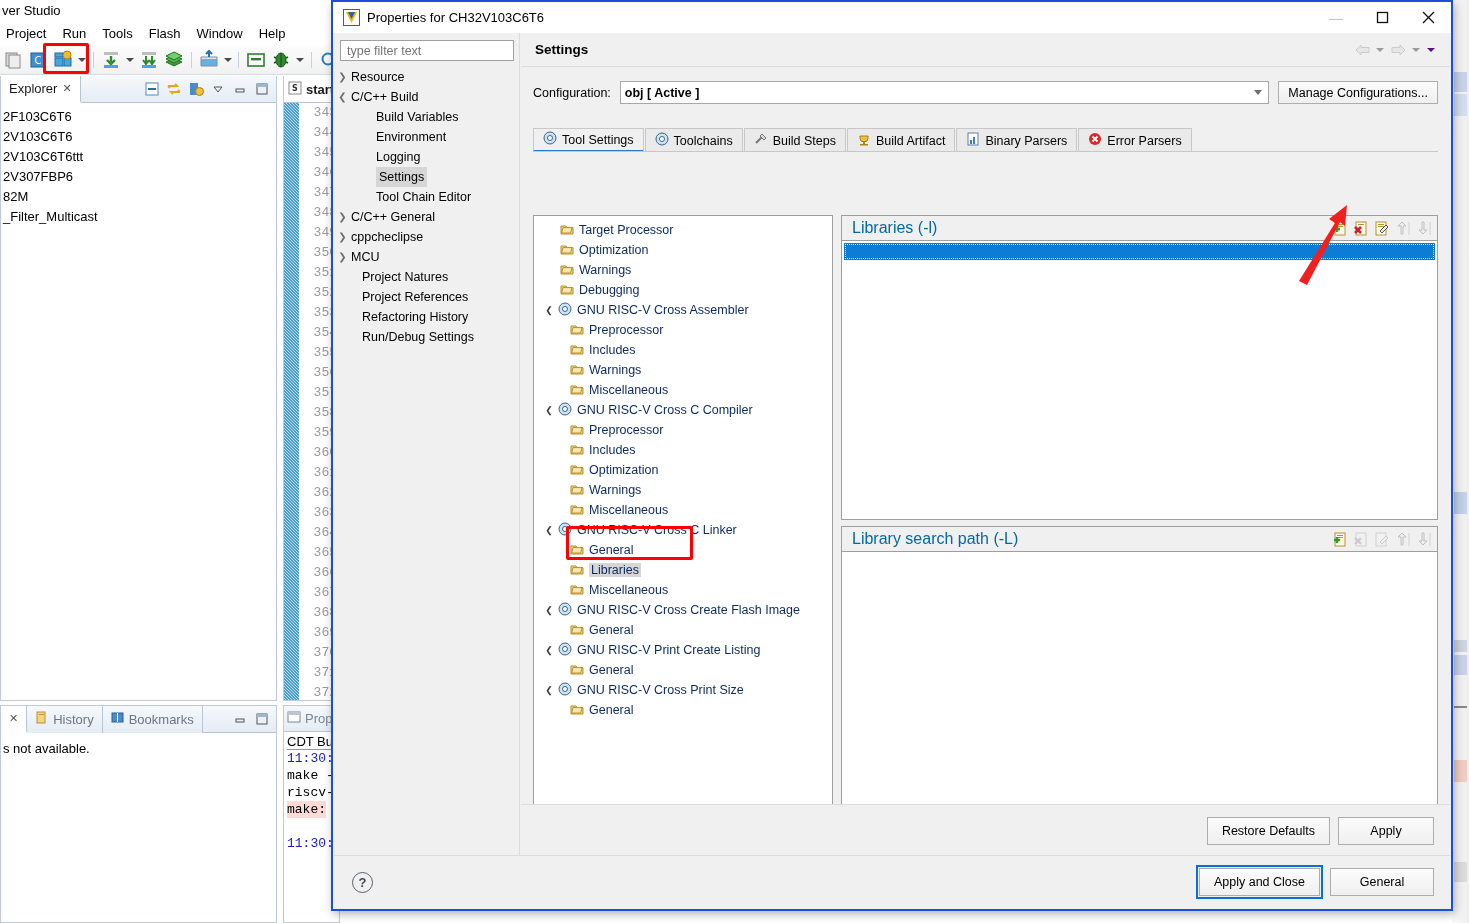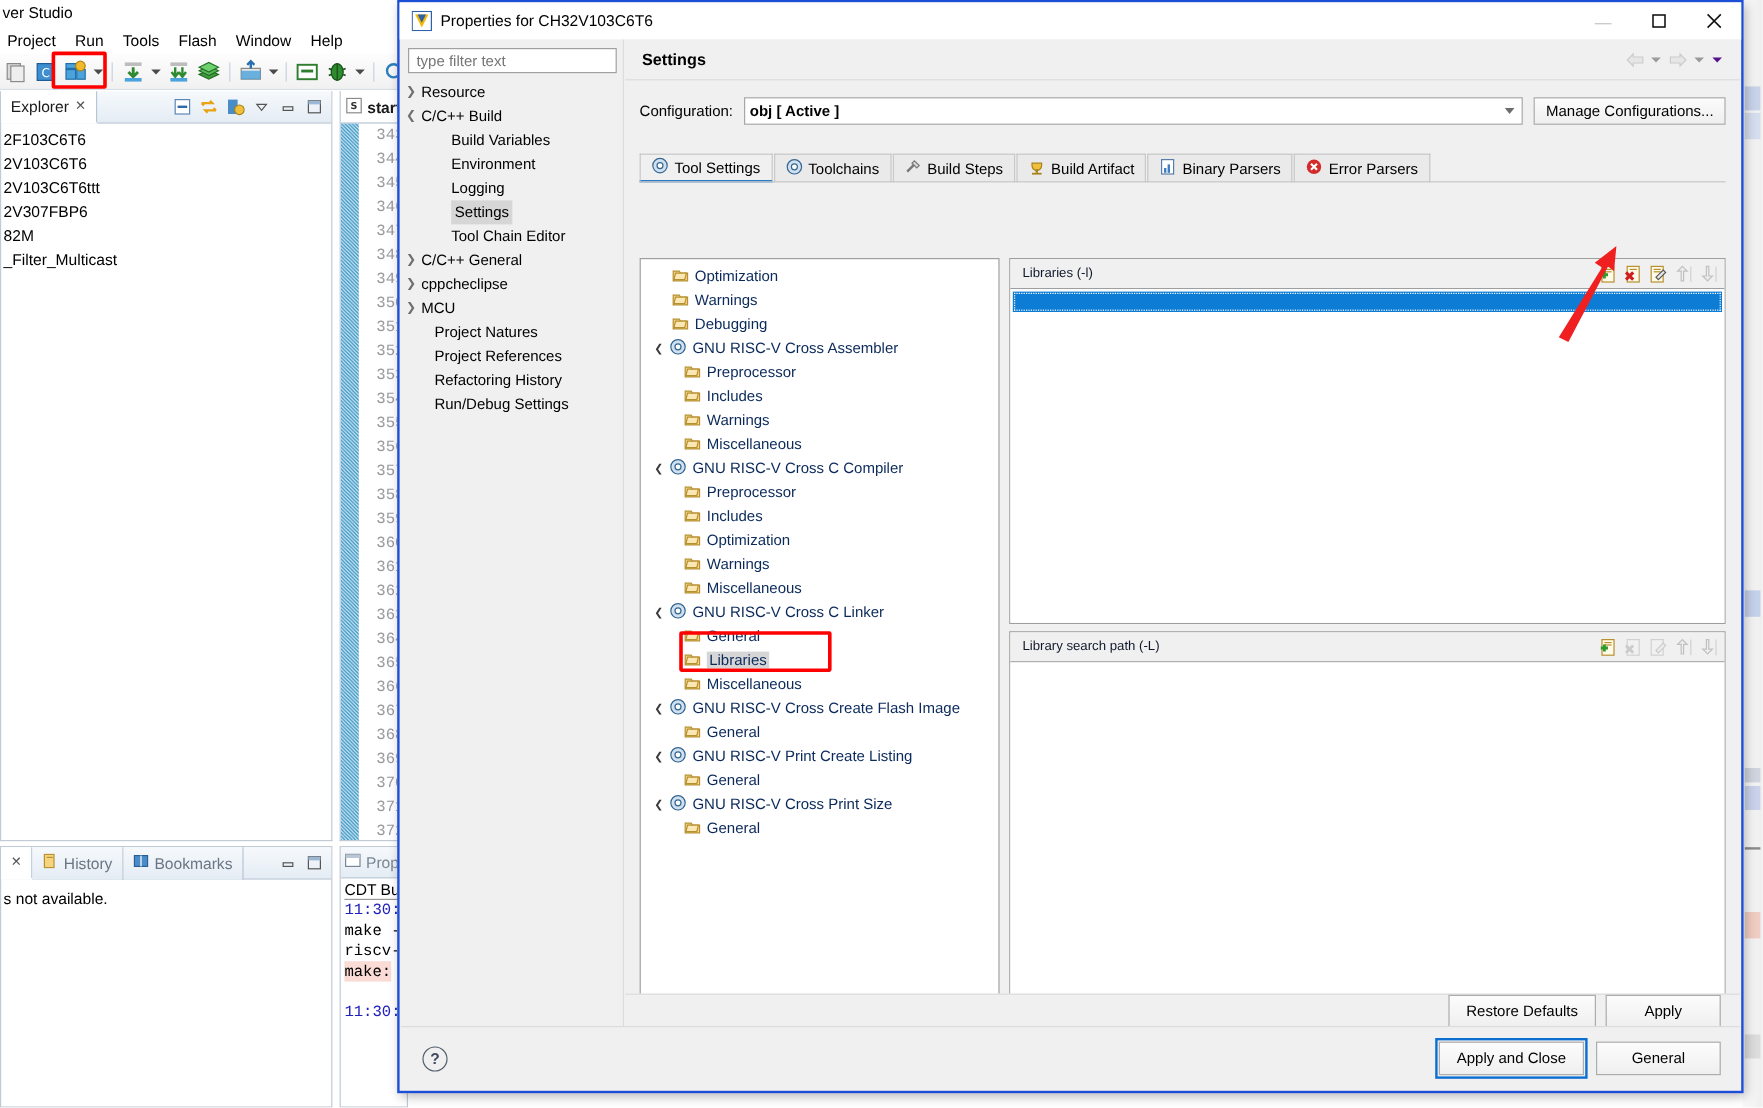--- a/index.html
+++ b/index.html
@@ -141,28 +141,28 @@
 
   .ttree { padding: 4px 0 0 0; }
   .ttree-row { height: 20px; display: flex; align-items: center; font-size: 12.5px;
     color: #0b2a5b; white-space: nowrap; }
   .ttree-row .tw { width: 14px; flex: none; text-align: center; color: #3a3a3a; font-size: 9px; }
   .ttree-row .tlabel.sel { background: #d6d6d6; padding: 0 2px; }
 
   .group { border: 1px solid #9e9e9e; background: #fff; display: flex; flex-direction: column; }
   .group-hdr { height: 25px; background: #f0f0f0; border-bottom: 1px solid #9e9e9e;
     display: flex; align-items: center; padding: 0 5px 0 10px; }
-  .group-hdr .gtitle { font-size: 11px; color: #0f172a; }
+  .group-hdr .gtitle { font-size: 16px; color: #0369a1; }
   .grp-tools { margin-left: auto; display: flex; align-items: center; gap: 4px; }
   .gt { width: 17px; height: 17px; position: relative; }
   .gt.dim { opacity: .35; }
   .grp-body { flex: 1; background: #fff; position: relative; }
   .lib-row-sel { position: absolute; left: 2px; right: 2px; top: 2px; height: 17px;
     background: #0c7cd5; outline: 1px dotted #ffffff; outline-offset: -2px; }
-  .footer-top { position: absolute; left: 188px; right: 1px; bottom: 53px; height: 28px;
+  .footer-top { position: absolute; left: 188px; right: 1px; bottom: 53px; height: 52px;
     background: #f0f0f0; display: flex; align-items: center; justify-content: flex-end;
     gap: 8px; padding-right: 16px; border-top: 1px solid #dcdcdc; }
   .footer-bot { position: absolute; left: 1px; right: 1px; bottom: 1px; height: 53px;
     background: #f0f0f0; border-top: 1px solid #dcdcdc; display: flex; align-items: center;
     padding: 0 16px 0 18px; }
   .help-ico { width: 21px; height: 21px; border: 1px solid #55606e; border-radius: 50%;
     display: flex; align-items: center; justify-content: center; font-size: 13px;
     color: #3d4a5c; font-weight: bold; }
   .footer-bot .fb-right { margin-left: auto; display: flex; gap: 10px; align-items: center; }
   .btn-lg { height: 28px; padding: 0 14px; }
@@ -608,20 +608,29 @@
           </span>
           <span>Error Parsers</span>
         </div>
       </div>
 
       <div class="panes">
 
         <div class="pane-left">
           <div class="ttree">
 
+            <div class="ttree-row" style="padding-left:26px;">
+              <span style="margin-right:5px;">
+                <svg width="14" height="14" viewBox="0 0 14 14">
+                    <path d="M1 4 h5 l1.2 1.6 h5.8 v6.4 h-12 Z" fill="#f3d184" stroke="#b8902f"></path>
+                    <path d="M3 5.6 h9 l-1.4 5.4 h-9 Z" fill="#fbe7b4" stroke="#b8902f"></path>
+                  </svg>
+              </span>
+              <span class="tlabel">Target Processor</span>
+            </div>
 
             <div class="ttree-row" style="padding-left:26px;">
               <span style="margin-right:5px;">
                 <svg width="14" height="14" viewBox="0 0 14 14">
                     <path d="M1 4 h5 l1.2 1.6 h5.8 v6.4 h-12 Z" fill="#f3d184" stroke="#b8902f"></path>
                     <path d="M3 5.6 h9 l-1.4 5.4 h-9 Z" fill="#fbe7b4" stroke="#b8902f"></path>
                   </svg>
               </span>
               <span class="tlabel">Optimization</span>
             </div>

